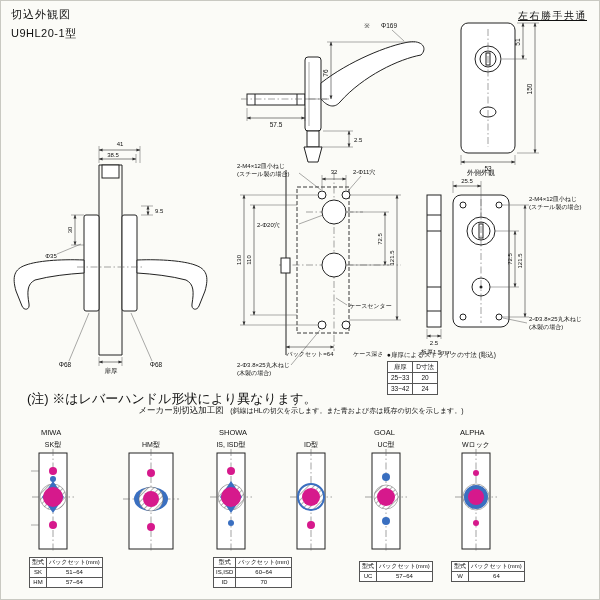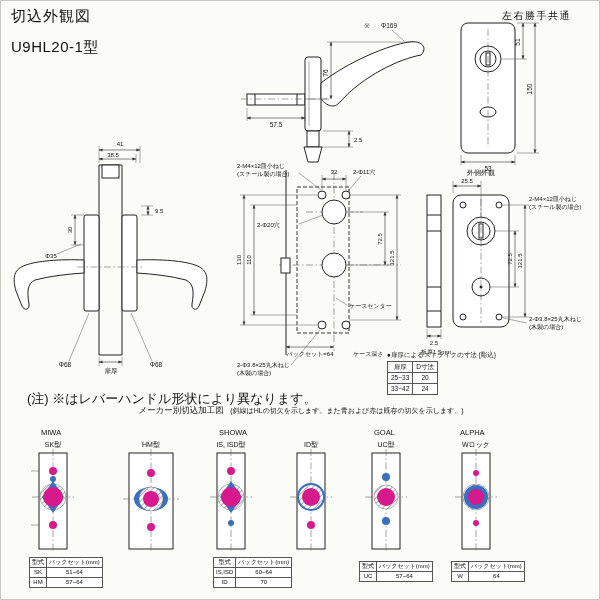--- a/index.html
+++ b/index.html
@@ -6,22 +6,22 @@
   html, body { width:600px; height:600px; }
   body {
     position:relative;
     background:#fbfbf7;
     font-family:"Liberation Sans", sans-serif;
     color:#111;
     border:1px solid #c9c9c2;
     overflow:hidden;
   }
   .abs { position:absolute; }
-  .doc-title { font-size:15px; letter-spacing:1px; }
-  .doc-model { font-size:15px; margin-top:12px; letter-spacing:.5px; }
+  .doc-title { font-size:11px; letter-spacing:1px; }
+  .doc-model { font-size:11px; margin-top:4px; letter-spacing:.5px; }
   .handing { font-size:10px; letter-spacing:1.5px; }
   svg { display:block; }
   svg text { font-family:"Liberation Sans", sans-serif; fill:#111; }
   .ol  { stroke:#222; stroke-width:1; fill:none; }
   .ol2 { stroke:#222; stroke-width:1; fill:#fff; }
   .ext { stroke:#555; stroke-width:.5; fill:none; }
   .dim { stroke:#333; stroke-width:.6; fill:none; }
   .cl  { stroke:#666; stroke-width:.6; stroke-dasharray:7 2.5 1.5 2.5; fill:none; }
   .dash{ stroke:#222; stroke-width:.9; stroke-dasharray:4 2; fill:none; }
   .note-line { font-size:13px; }
@@ -38,21 +38,21 @@
     padding:0 2px; height:9px; line-height:9px; text-align:center; white-space:nowrap;
   }
 </style>
 </head>
 <body>
 
 <div class="abs" style="left:10px; top:6px;">
   <div class="doc-title">切込外観図</div>
   <div class="doc-model">U9HL20-1型</div>
 </div>
-<div class="abs handing" style="right:28px; top:8px;">左右勝手共通</div>
+<div class="abs handing" style="right:12px; top:8px;text-decoration:underline;">左右勝手共通</div>
 
 <svg class="abs" style="left:0; top:14px;" width="600" height="380" viewBox="0 0 600 380">
   <defs>
     <marker id="arr" viewBox="0 0 10 10" refX="8.5" refY="5" markerWidth="7" markerHeight="7" orient="auto-start-reverse">
       <path d="M0,1.5 L9,5 L0,8.5 Z" fill="#333"></path>
     </marker>
   </defs>
 
   <g>
     <rect class="ol2" x="246" y="79" width="58" height="11"></rect>

